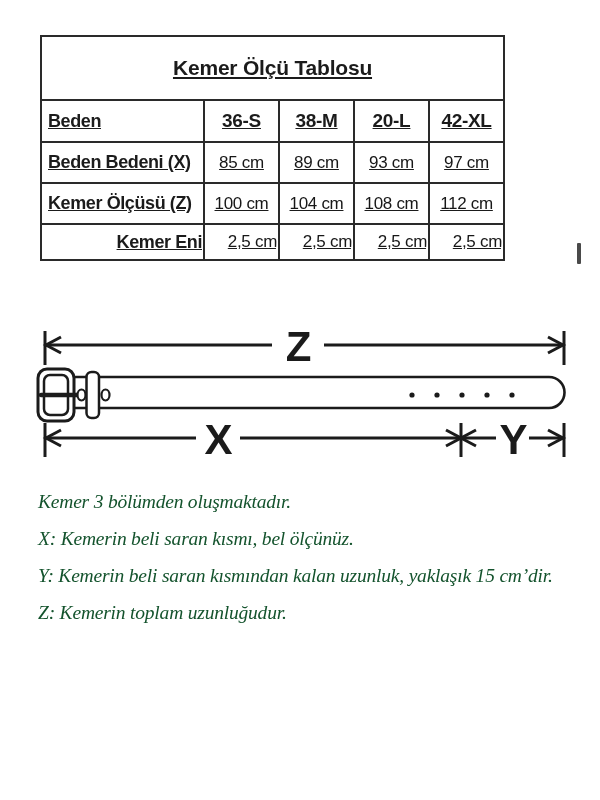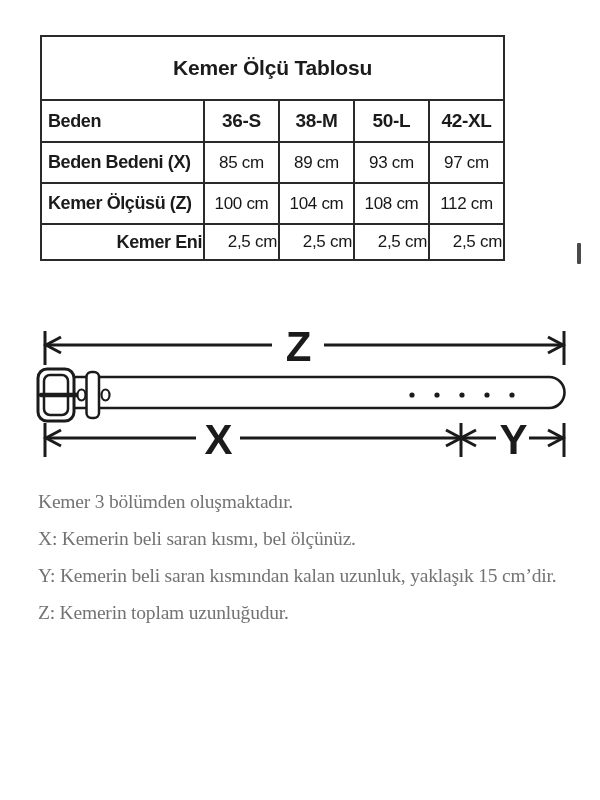--- a/index.html
+++ b/index.html
@@ -14,20 +14,21 @@
   }
 
   
   table.size-table {
     position: absolute;
     left: 40px;
     top: 35px;
     width: 463px;
     border-collapse: collapse;
     table-layout: fixed;
+    text-decoration: underline;
   }
   table.size-table td {
     border: 2px solid #2a2a2a;
     vertical-align: middle;
     overflow: hidden;
     white-space: nowrap;
   }
   td.title-cell {
     height: 60px;
     text-align: center;
@@ -92,21 +93,22 @@
 
   
   .notes {
     position: absolute;
     left: 38px;
     top: 483px;
     width: 552px;
     font-family: "Liberation Serif", serif;
     font-size: 19.5px;
     letter-spacing: -0.2px;
-    color: #737373;
+    color: #14532d;
+    font-style: italic;
   }
   .notes p { margin: 0; line-height: 37px; white-space: nowrap; }
 </style>
 </head>
 <body>
 
 <div class="page">
 
   <table class="size-table">
     <colgroup>
@@ -117,21 +119,21 @@
         <col style="width:75px">
     </colgroup>
     <tbody>
         <tr>
       <td class="title-cell" colspan="5">Kemer Ölçü Tablosu</td>
     </tr>
     <tr class="head-row">
       <td class="row-label">Beden</td>
       <td class="col-head">36-S</td>
       <td class="col-head">38-M</td>
-      <td class="col-head">50-L</td>
+      <td class="col-head">20-L</td>
       <td class="col-head">42-XL</td>
     </tr>
     <tr class="data-row">
       <td class="row-label">Beden Bedeni (X)</td>
       <td class="cell-value">85 cm</td>
       <td class="cell-value">89 cm</td>
       <td class="cell-value">93 cm</td>
       <td class="cell-value">97 cm</td>
     </tr>
     <tr class="data-row">

